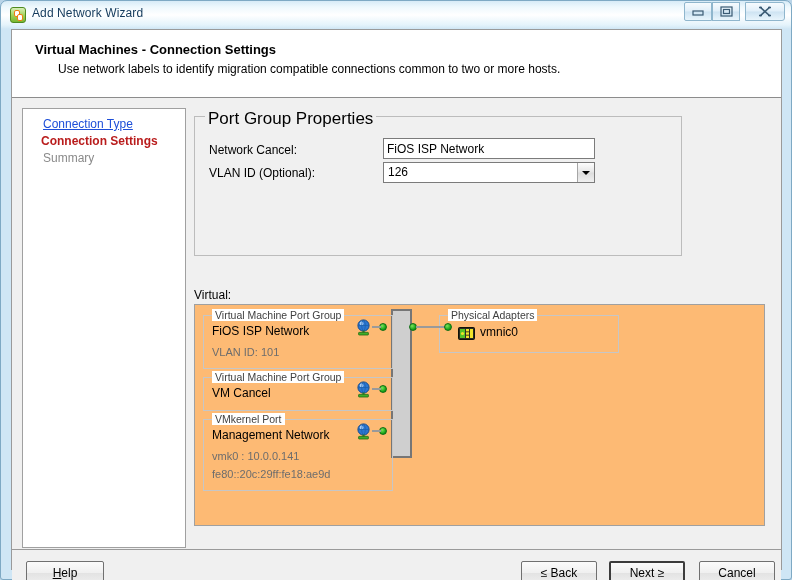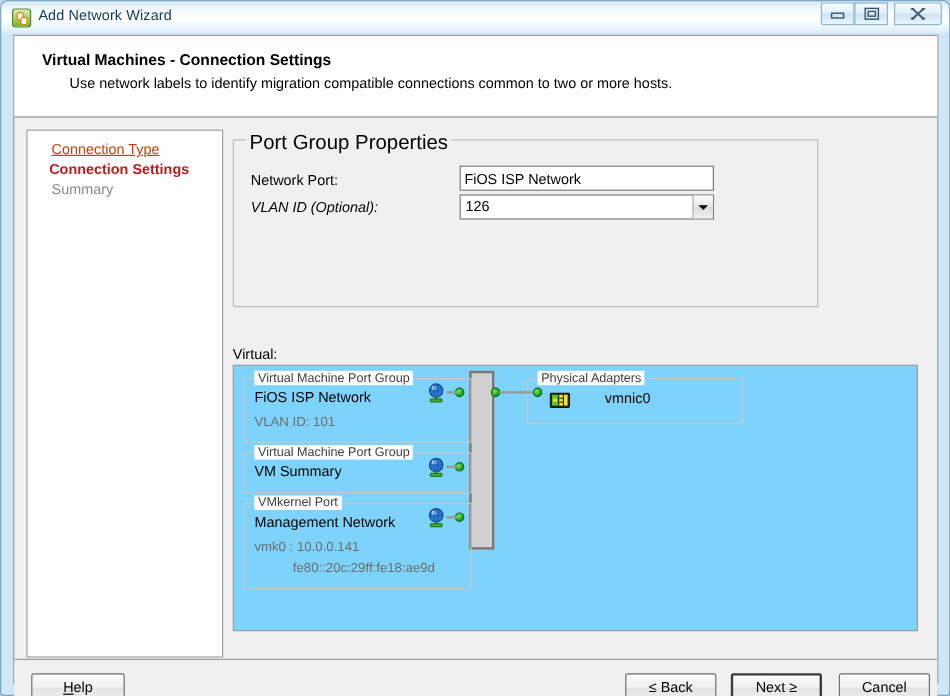--- a/index.html
+++ b/index.html
@@ -128,21 +128,21 @@
     border: 1px solid #a0a0a0;
     box-sizing: border-box;
   }
   .nav-item {
     position: absolute;
     left: 20px;
     font-size: 12px;
     white-space: nowrap;
   }
   .nav-item.link {
-    color: #c2410c;
+    color: #1d4ed8;
     text-decoration: underline;
     top: 8px;
     text-align: center;
   }
   .nav-item.current {
     color: #b91c1c;
     font-weight: bold;
     top: 25px;
     left: 18px;
   }
@@ -177,21 +177,21 @@
     color: #000;
     white-space: nowrap;
   }
   .field-label {
     position: absolute;
     font-size: 12px;
     color: #000;
     white-space: nowrap;
   }
   #lbl-network { left: 14px; top: 26px; }
-  #lbl-vlan    { left: 14px; top: 49px; font-style: italic; }
+  #lbl-vlan    { left: 14px; top: 49px; }
 
   #input-network {
     position: absolute;
     left: 188px; top: 21px;
     width: 212px; height: 21px;
     box-sizing: border-box;
     border: 1px solid #7b7b7b;
     background: #ffffff;
     font-family: "Liberation Sans", sans-serif;
     font-size: 12px;
@@ -234,21 +234,21 @@
   #preview-label {
     position: absolute;
     left: 6px; top: 180px;
     font-size: 12px;
     color: #000;
   }
   #preview-panel {
     position: absolute;
     left: 6px; top: 196px;
     width: 571px; height: 222px;
-    background: #7dd3fc;
+    background: #fdba74;
     border: 1px solid #a0a0a0;
     box-sizing: border-box;
     overflow: hidden;
   }
 
   
   .dgroup {
     position: absolute;
     box-sizing: border-box;
     border: 1px solid #c6c6c6;
@@ -390,21 +390,21 @@
       <div class="nav-item link">Connection Type</div>
       <div class="nav-item current">Connection Settings</div>
       <div class="nav-item upcoming">Summary</div>
     </div>
 
     <div id="right-panel">
 
       <div id="pg-group">
         <div id="pg-group-label">Port Group Properties</div>
 
-        <div class="field-label" id="lbl-network">Network Port:</div>
+        <div class="field-label" id="lbl-network">Network Cancel:</div>
         <input id="input-network" type="text" value="FiOS ISP Network" style="">
 
         <div class="field-label" id="lbl-vlan">VLAN ID (Optional):</div>
         <div id="combo-vlan">
           <div class="value">126</div>
           <div class="arrowbox">
             <div class="tri"></div>
           </div>
         </div>
       </div>
@@ -428,55 +428,55 @@
             <path d="M3 6.5 h11 M8.5 1 c2.4 2.5 2.4 8.5 0 11 M8.5 1 c-2.4 2.5 -2.4 8.5 0 11" stroke="#1d5ea8" stroke-width="0.7" fill="none"></path>
             <rect x="7.4" y="11.6" width="2.2" height="2" fill="#2f7d2f"></rect>
             <rect x="3.6" y="13.4" width="9.8" height="2.6" rx="0.5" fill="#3fae2a" stroke="#1f6b12" stroke-width="0.8"></rect>
           </svg>
         </div>
         <div class="gdot" style="left:184px; top:18px;"></div>
         <div class="wire" style="left:177px; top:21px; width:9px;"></div>
 
         <div class="dgroup" style="left:8px; top:72px; width:190px; height:34px;">
           <div class="cap">Virtual Machine Port Group</div>
-          <div class="name" style="top:8px;">VM Summary</div>
+          <div class="name" style="top:8px;">VM Cancel</div>
         </div>
         <div class="globe" style="left:160px; top:76px;">
           <svg width="17" height="17" viewBox="0 0 17 17">
             <circle cx="8.5" cy="6.5" r="5.6" fill="#2a76d2" stroke="#154a8c" stroke-width="1"></circle>
             <circle cx="6.6" cy="4.4" r="1.9" fill="#bcdcfb" opacity="0.85"></circle>
             <path d="M3 6.5 h11 M8.5 1 c2.4 2.5 2.4 8.5 0 11 M8.5 1 c-2.4 2.5 -2.4 8.5 0 11" stroke="#1d5ea8" stroke-width="0.7" fill="none"></path>
             <rect x="7.4" y="11.6" width="2.2" height="2" fill="#2f7d2f"></rect>
             <rect x="3.6" y="13.4" width="9.8" height="2.6" rx="0.5" fill="#3fae2a" stroke="#1f6b12" stroke-width="0.8"></rect>
           </svg>
         </div>
         <div class="gdot" style="left:184px; top:80px;"></div>
         <div class="wire" style="left:177px; top:83px; width:9px;"></div>
 
         <div class="dgroup" style="left:8px; top:114px; width:190px; height:72px;">
           <div class="cap">VMkernel Port</div>
           <div class="name" style="top:8px;">Management Network</div>
           <div class="sub" style="top:30px;">vmk0 : 10.0.0.141</div>
-          <div class="sub" style="top:48px;margin-left:32px;">fe80::20c:29ff:fe18:ae9d</div>
+          <div class="sub" style="top:48px;">fe80::20c:29ff:fe18:ae9d</div>
         </div>
         <div class="globe" style="left:160px; top:118px;">
           <svg width="17" height="17" viewBox="0 0 17 17">
             <circle cx="8.5" cy="6.5" r="5.6" fill="#2a76d2" stroke="#154a8c" stroke-width="1"></circle>
             <circle cx="6.6" cy="4.4" r="1.9" fill="#bcdcfb" opacity="0.85"></circle>
             <path d="M3 6.5 h11 M8.5 1 c2.4 2.5 2.4 8.5 0 11 M8.5 1 c-2.4 2.5 -2.4 8.5 0 11" stroke="#1d5ea8" stroke-width="0.7" fill="none"></path>
             <rect x="7.4" y="11.6" width="2.2" height="2" fill="#2f7d2f"></rect>
             <rect x="3.6" y="13.4" width="9.8" height="2.6" rx="0.5" fill="#3fae2a" stroke="#1f6b12" stroke-width="0.8"></rect>
           </svg>
         </div>
         <div class="gdot" style="left:184px; top:122px;"></div>
         <div class="wire" style="left:177px; top:125px; width:9px;"></div>
 
         <div class="dgroup" style="left:244px; top:10px; width:180px; height:38px;">
           <div class="cap">Physical Adapters</div>
-          <div class="name" style="top:9px; left:40px;margin-left:24px;">vmnic0</div>
+          <div class="name" style="top:9px; left:40px;">vmnic0</div>
           <div class="nic" style="left:18px; top:11px;">
             <svg width="17" height="13" viewBox="0 0 17 13">
               <rect x="0.5" y="0.5" width="16" height="12" rx="1" fill="#2b2b20" stroke="#111108" stroke-width="1"></rect>
               <rect x="2" y="2" width="5" height="9" fill="#58c326"></rect>
               <rect x="8" y="2" width="3" height="2.4" fill="#f2e32a"></rect>
               <rect x="8" y="5.3" width="3" height="2.4" fill="#f2e32a"></rect>
               <rect x="8" y="8.6" width="3" height="2.4" fill="#f2e32a"></rect>
               <rect x="12" y="2" width="3" height="9" fill="#f2e32a"></rect>
               <circle cx="4.5" cy="6.5" r="1.6" fill="#f2e32a"></circle>
             </svg>

